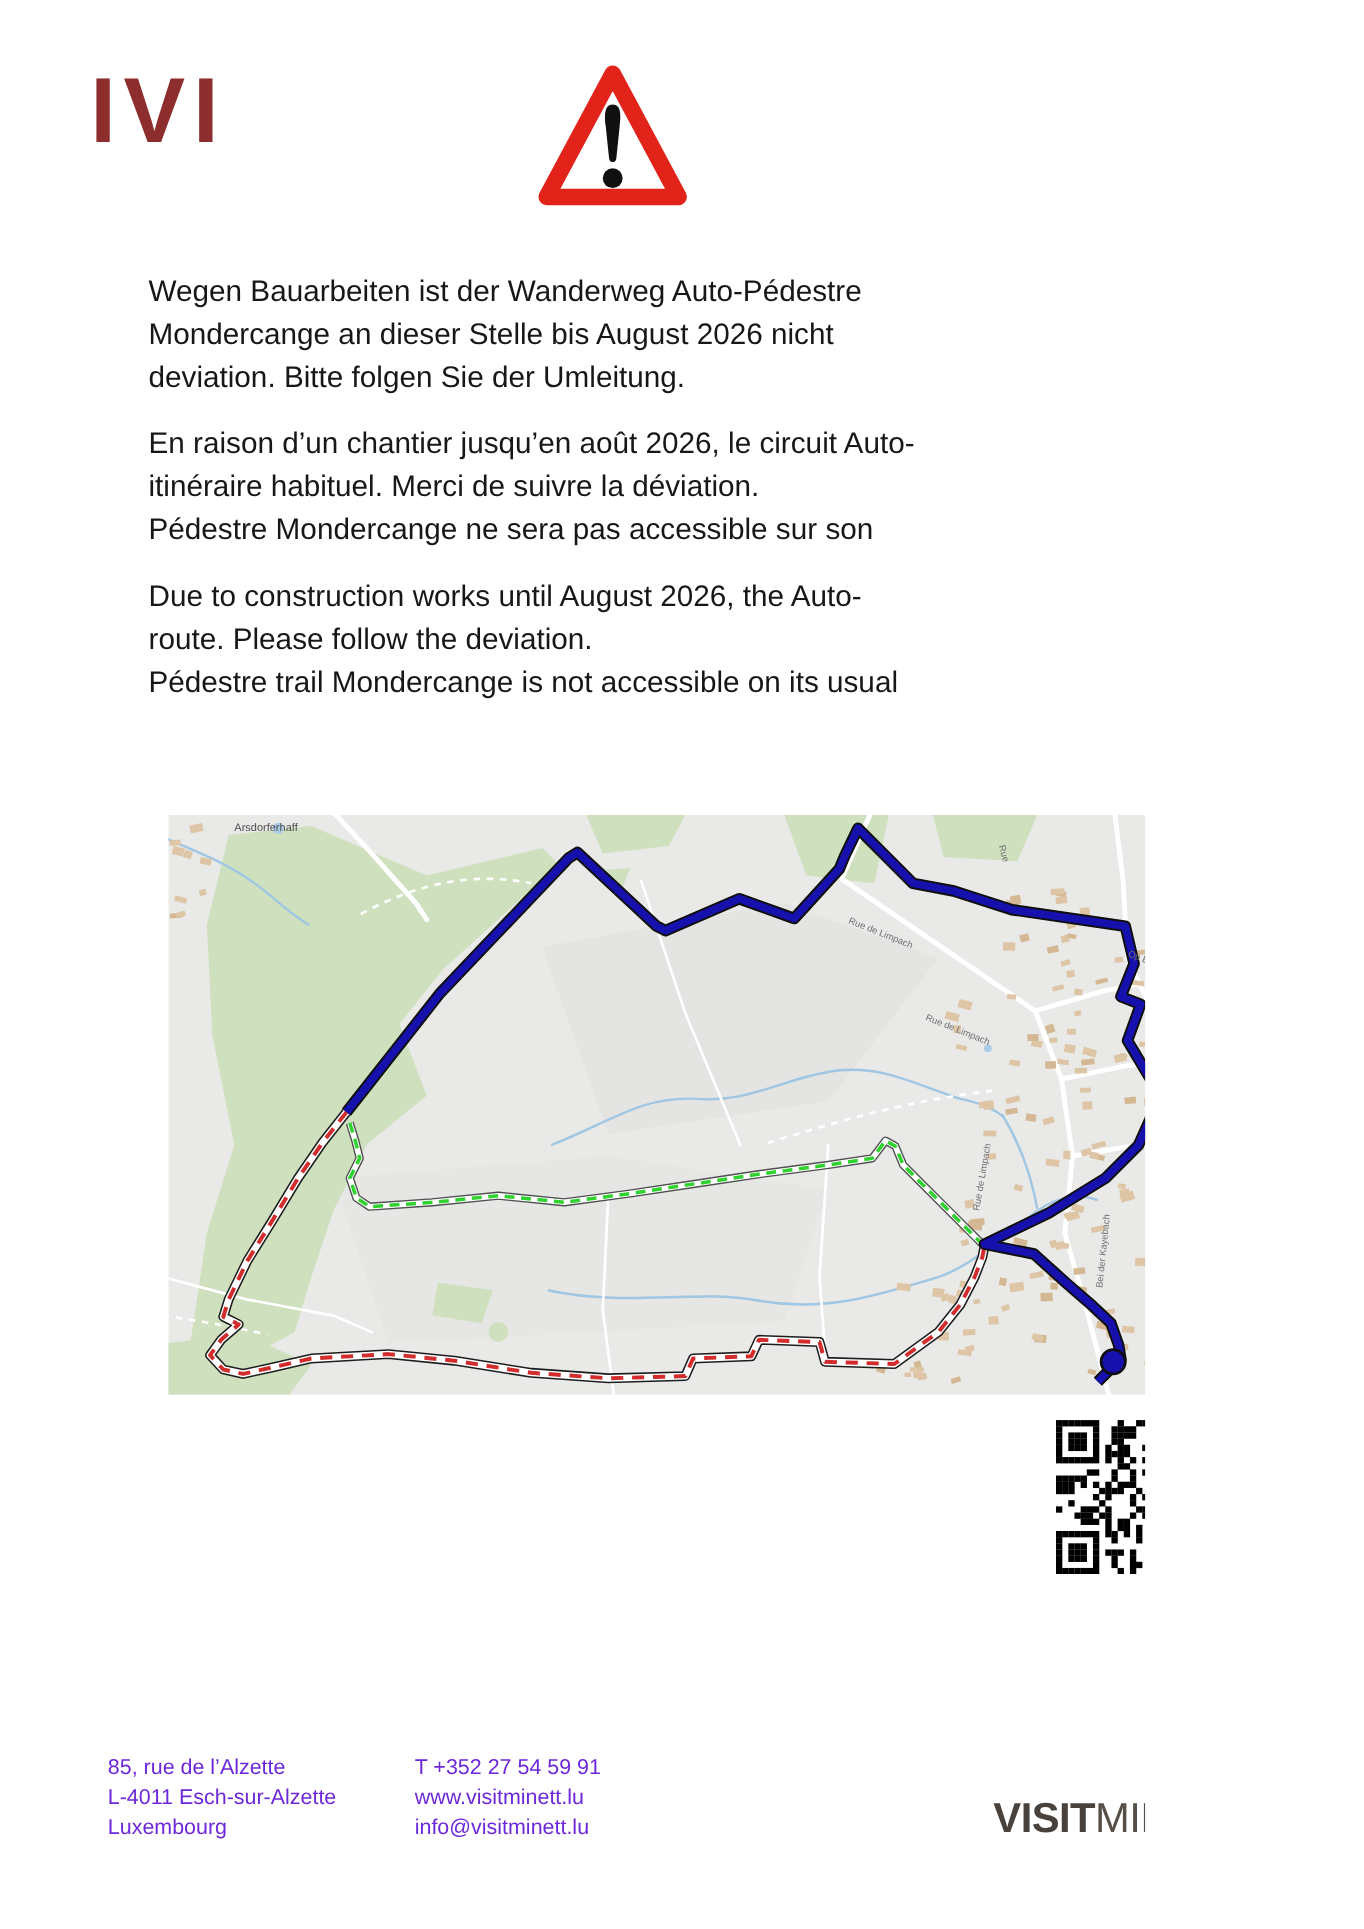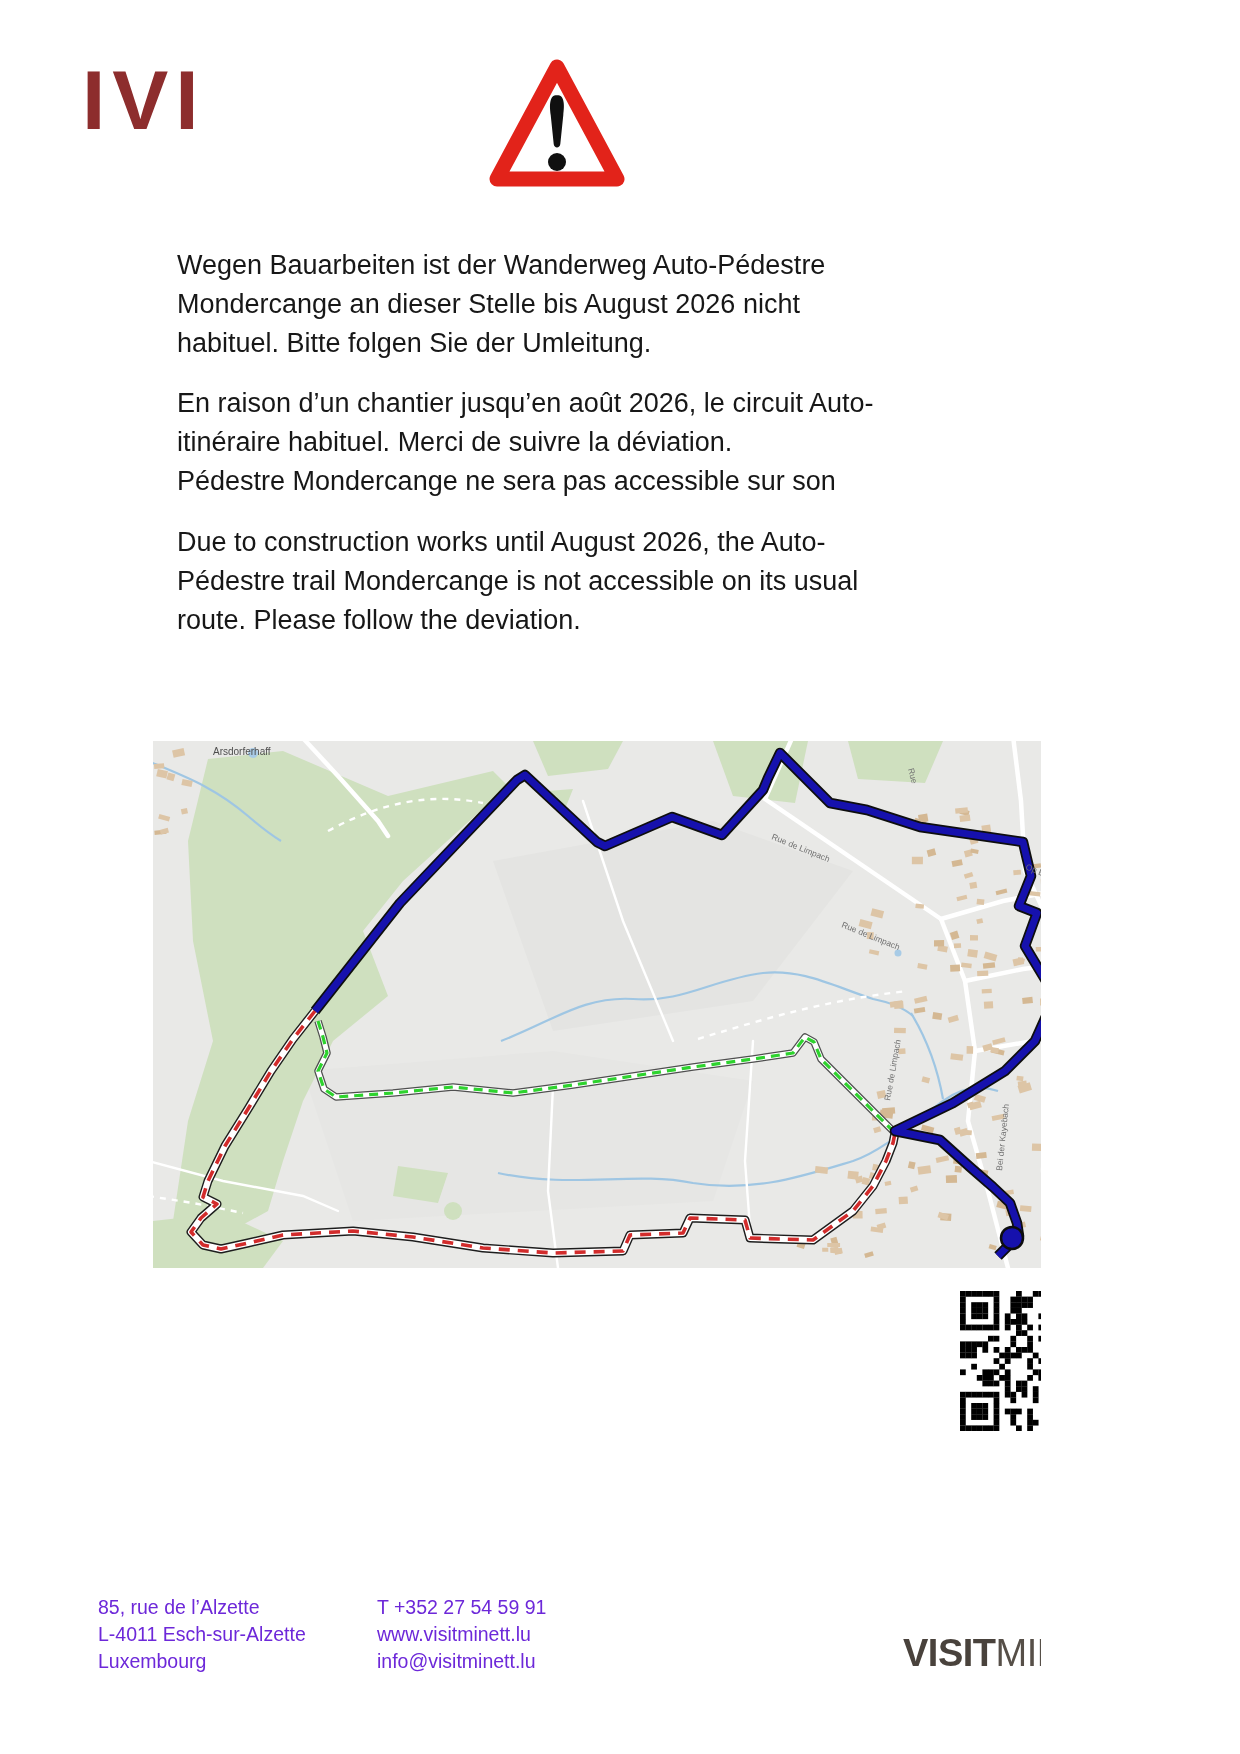--- a/index.html
+++ b/index.html
@@ -6,21 +6,21 @@
   .page {
     position:relative; width:1041px; height:1754px; background:#ffffff;
     font-family:"Liberation Sans", sans-serif; overflow:hidden;
   }
   .ivi-logo {
     position:absolute; left:82px; top:58px;
     font-size:84px; font-weight:800; letter-spacing:7px; color:#8d2d2d;
     font-family:"Liberation Sans", sans-serif; line-height:1;
   }
   .warning-wrap { position:absolute; left:487px; top:55px; width:140px; height:142px; }
-  .para { position:absolute; left:135px; width:1000px; color:#171717;margin-left:42px; }
+  .para { position:absolute; left:135px; width:1000px; color:#171717; }
   .para .ln { white-space:nowrap; font-size:27px; line-height:39px; }
   .p-de { top:246px; }
   .p-fr { top:384px; font-weight:400; }
   .p-en { top:523px; }
   .map-wrap { position:absolute; left:153px; top:741px; width:946px; height:527px; }
   .map-wrap svg { display:block; }
   .qr-wrap { position:absolute; left:960px; top:1291px; width:140px; height:140px; }
   .footer-col { position:absolute; color:#6d28d9; font-size:19.5px; line-height:27px; }
   .f-addr { left:98px; top:1594px; }
   .f-contact { left:377px; top:1594px; }
@@ -42,33 +42,33 @@
     <svg width="140" height="142" viewBox="0 0 140 142">
       <path d="M 70 12 L 130 124 L 10 124 Z" fill="#ffffff" stroke="#e2231a" stroke-width="15" stroke-linejoin="round"></path>
       <path d="M 70 40 c -8 0 -7.5 11 -6.3 20 l 3 29 c 0.4 4.5 6.2 4.5 6.6 0 l 3 -29 c 1.2 -9 1.7 -20 -6.3 -20 z" fill="#101010"></path>
       <circle cx="70" cy="107" r="9" fill="#101010"></circle>
     </svg>
   </div>
 
   <div class="para p-de">
     <div class="ln">Wegen Bauarbeiten ist der Wanderweg Auto-Pédestre</div>
     <div class="ln">Mondercange an dieser Stelle bis August 2026 nicht</div>
-    <div class="ln">habituel. Bitte folgen Sie der Umleitung.</div>
+    <div class="ln">deviation. Bitte folgen Sie der Umleitung.</div>
   </div>
 
   <div class="para p-fr">
     <div class="ln">En raison d’un chantier jusqu’en août 2026, le circuit Auto-</div>
     <div class="ln">itinéraire habituel. Merci de suivre la déviation.</div>
     <div class="ln">Pédestre Mondercange ne sera pas accessible sur son</div>
   </div>
 
   <div class="para p-en">
     <div class="ln">Due to construction works until August 2026, the Auto-</div>
+    <div class="ln">route. Please follow the deviation.</div>
     <div class="ln">Pédestre trail Mondercange is not accessible on its usual</div>
-    <div class="ln">route. Please follow the deviation.</div>
   </div>
 
   <div class="map-wrap">
     <svg width="946" height="527" viewBox="0 0 946 527">
 
       <rect x="0" y="0" width="946" height="527" fill="#e9e9e7"></rect>
       <polygon points="340,120 560,80 700,130 600,260 400,290" fill="#e4e4e2"></polygon>
       <polygon points="150,330 400,310 600,340 560,460 200,480" fill="#e6e6e4"></polygon>
 
       <g fill="#cfe0bf">

